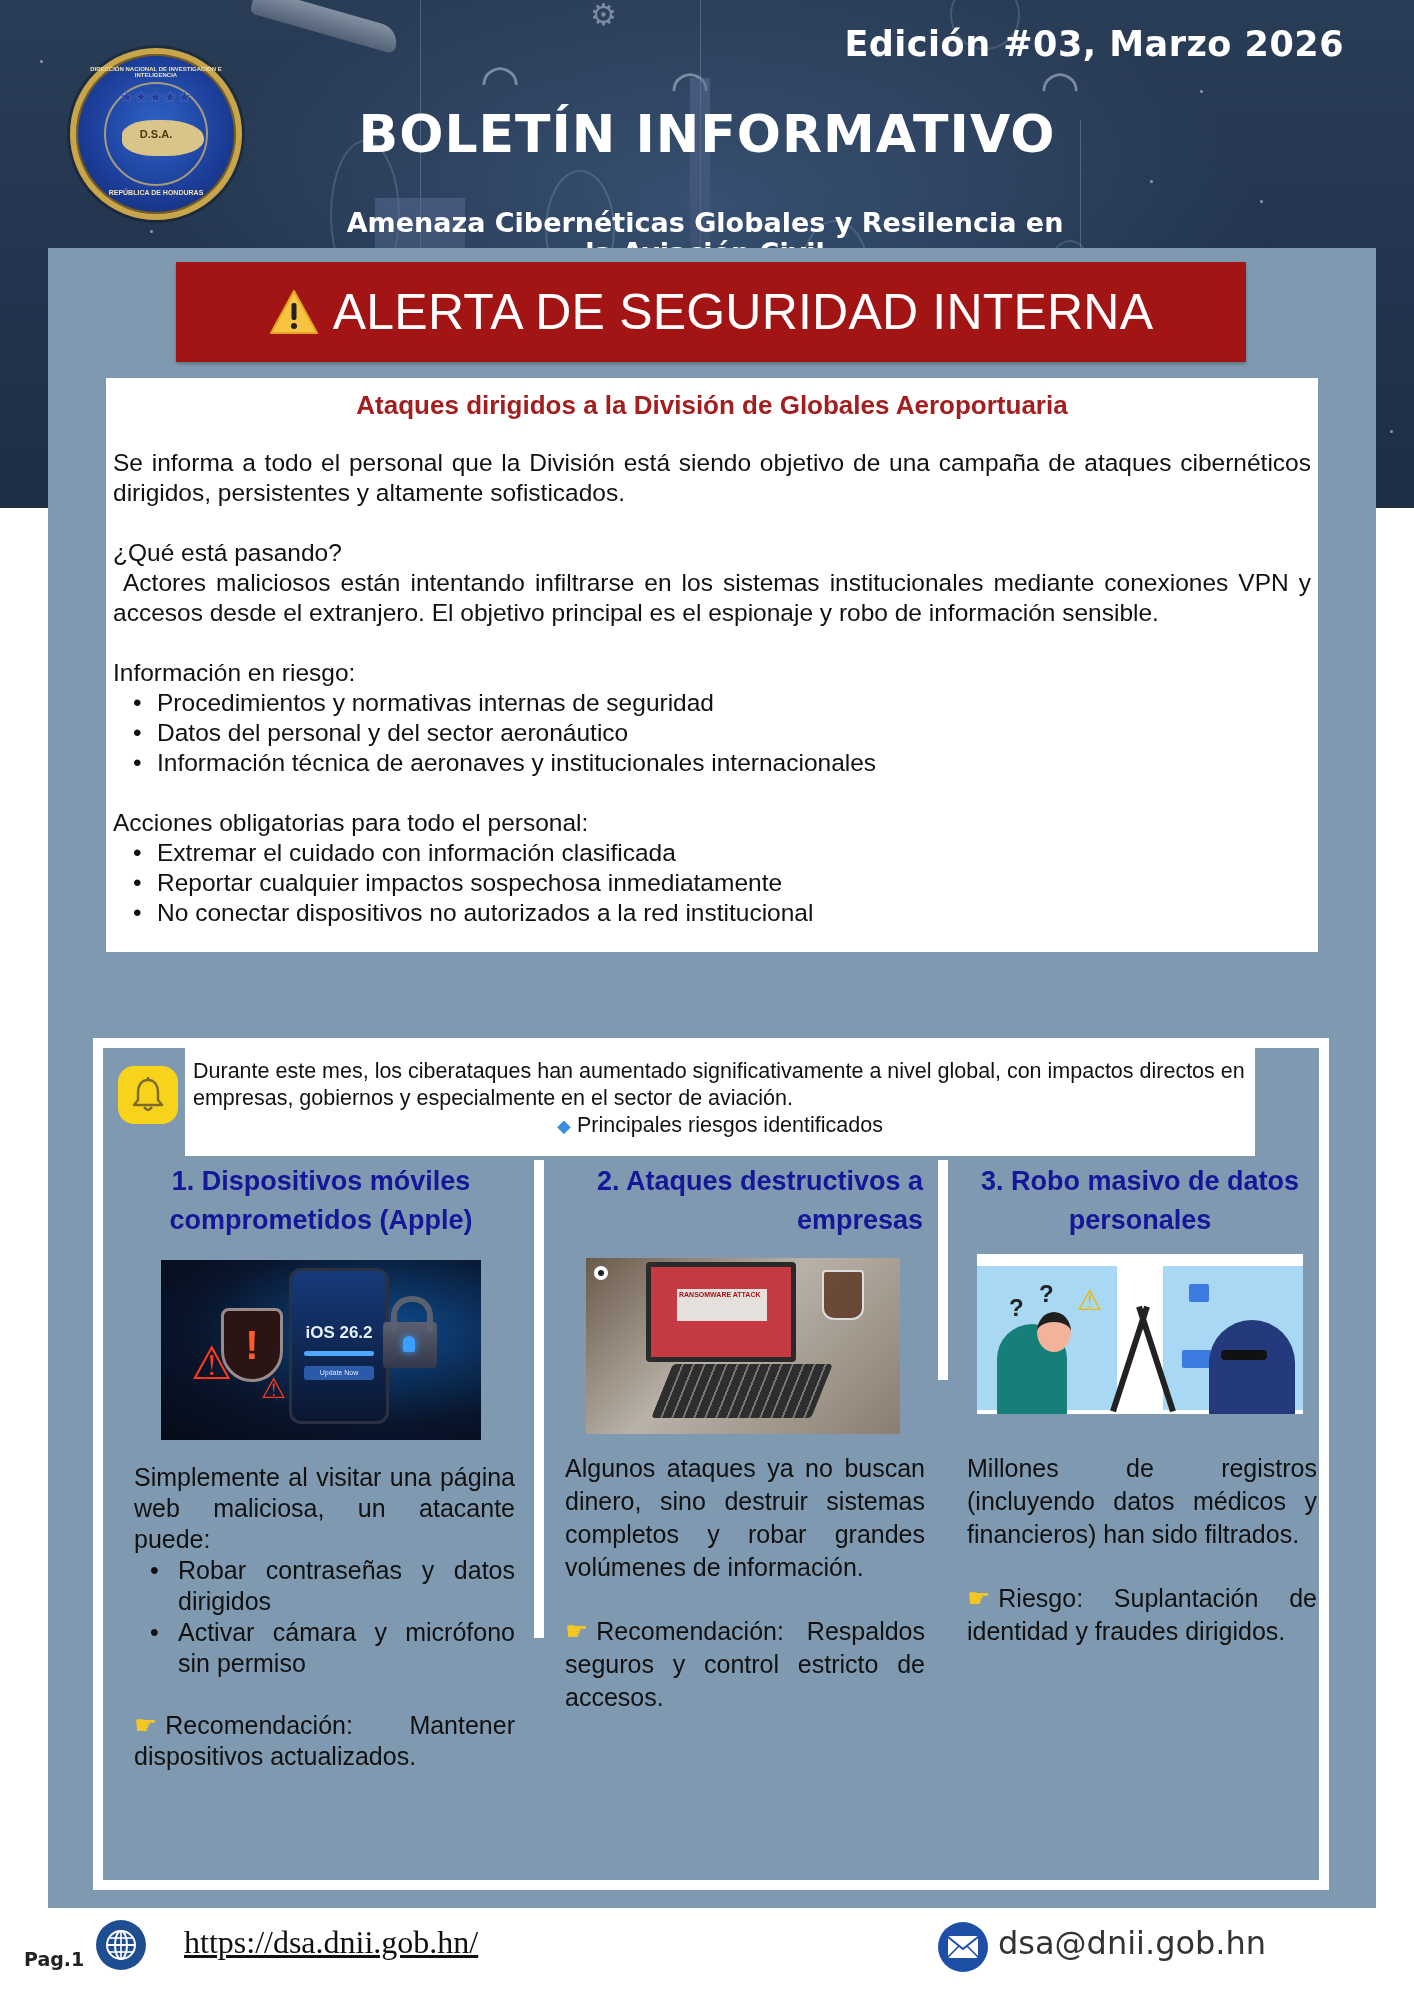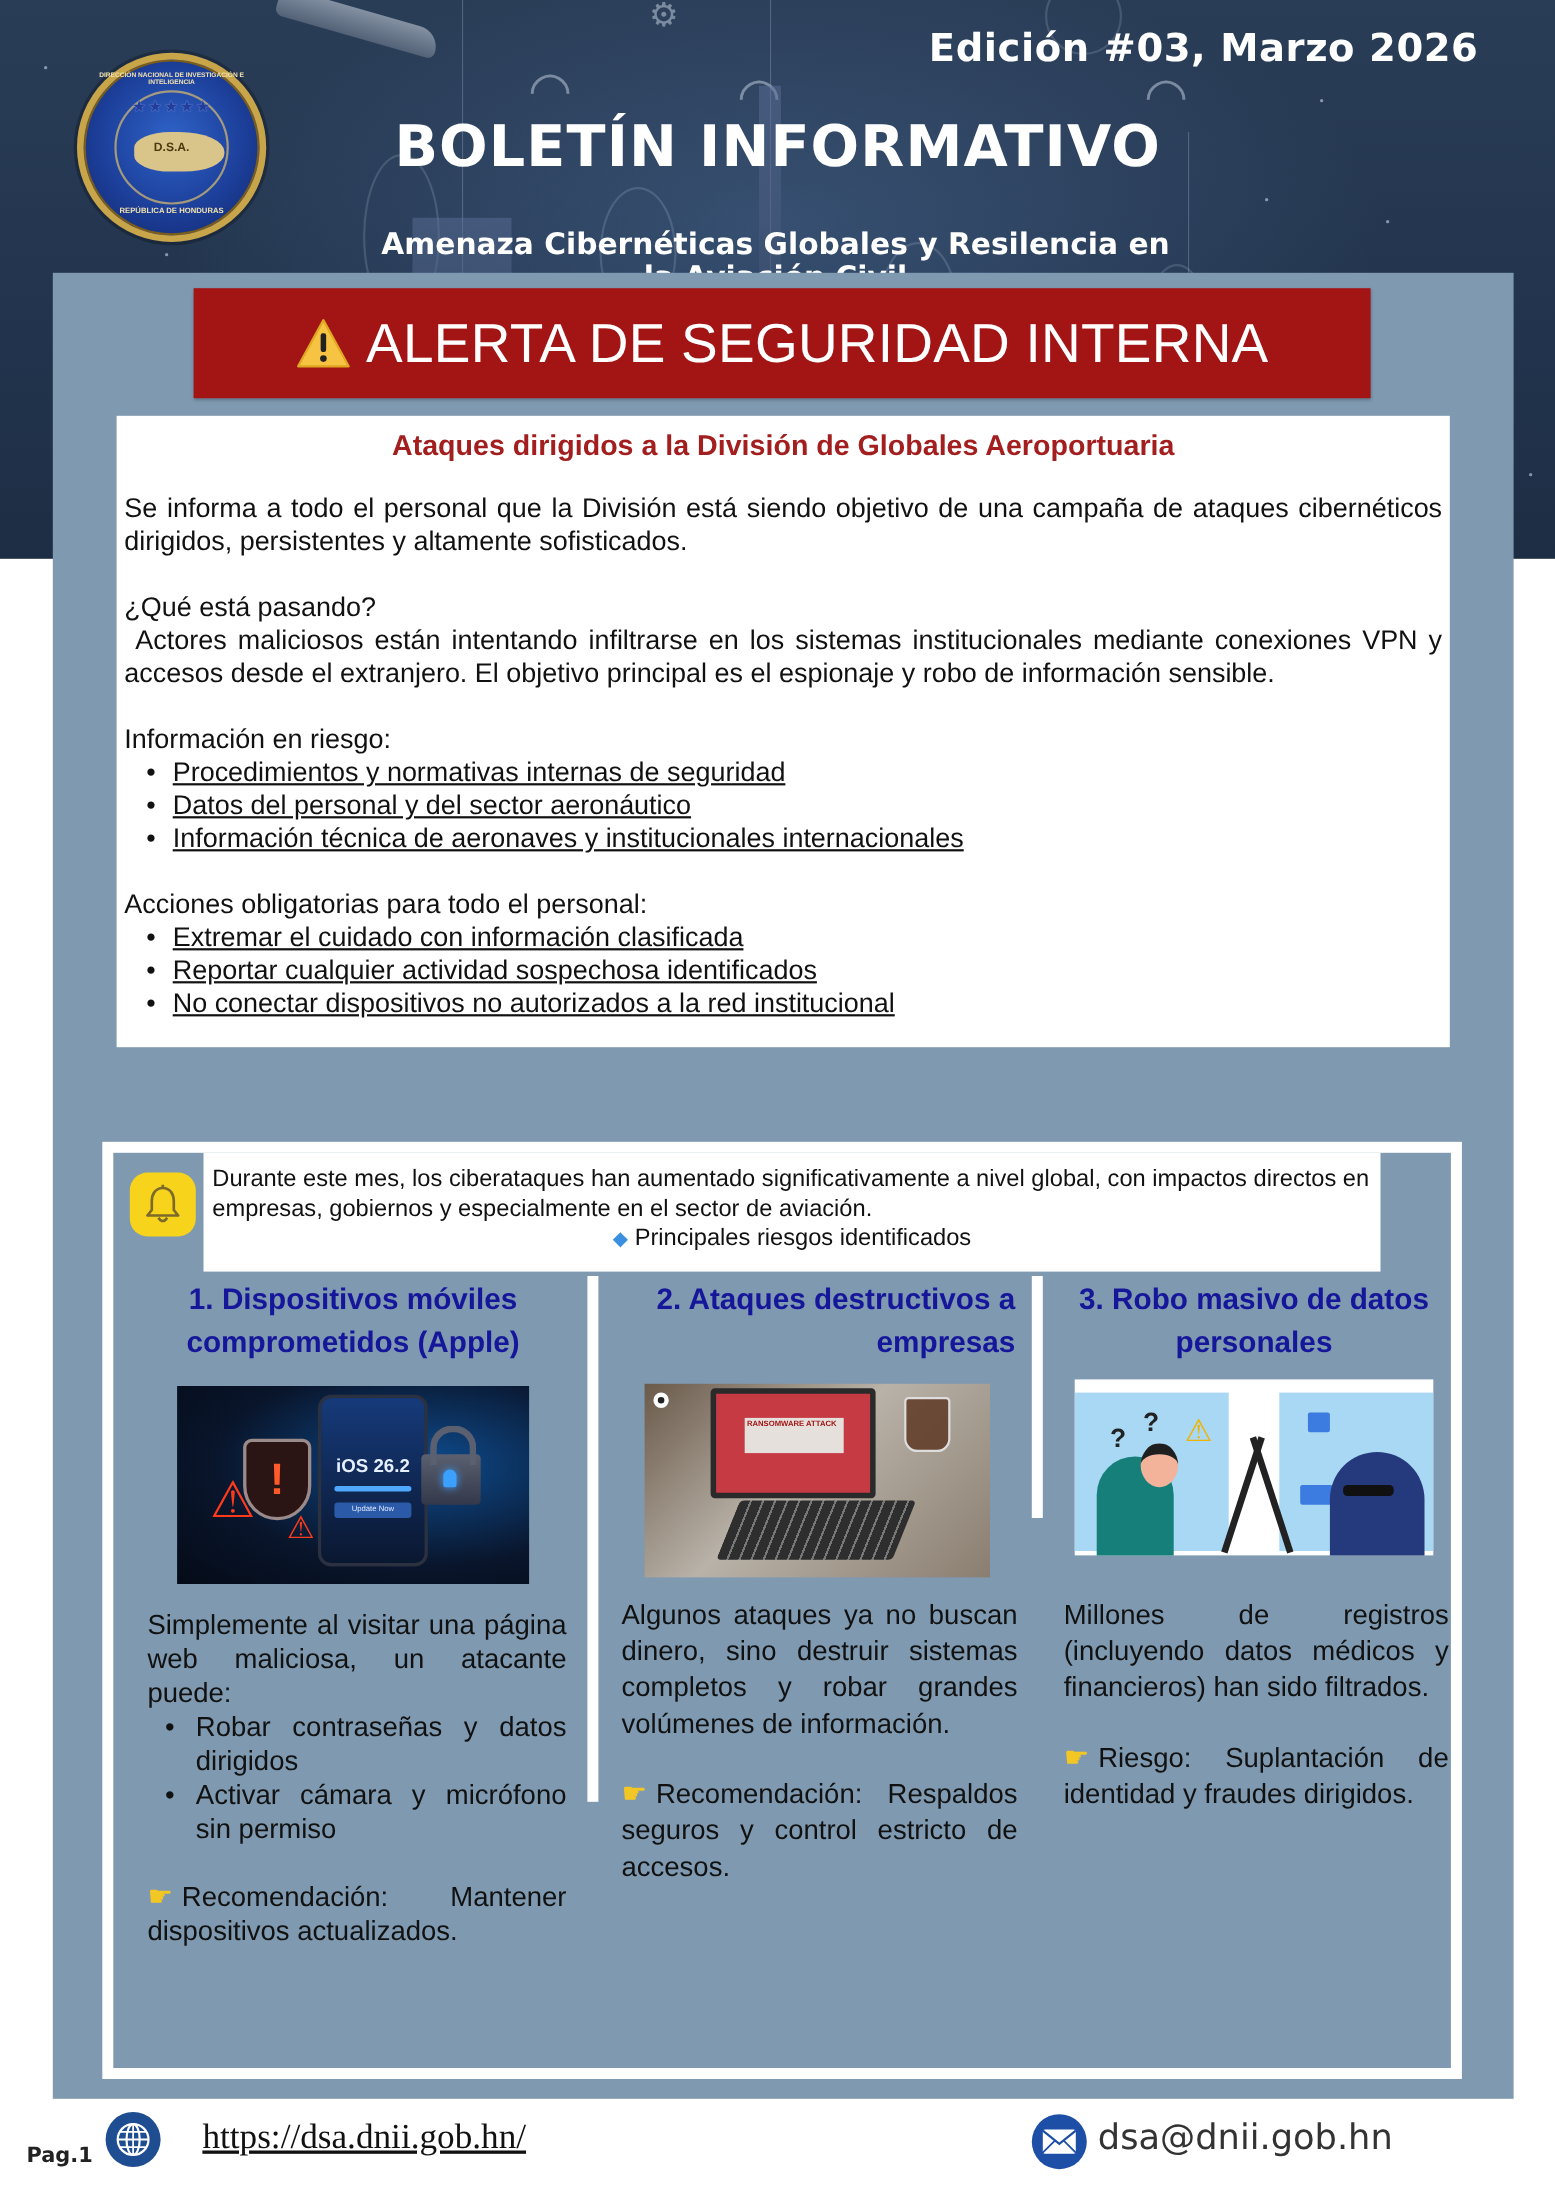--- a/index.html
+++ b/index.html
@@ -72,21 +72,21 @@
   .alert-banner .alert-text { color: #ffffff; font-size: 50px; letter-spacing: 0.2px; }
 
   .notice {
     position: absolute; left: 58px; top: 130px; width: 1212px; height: 574px;
     background: #ffffff; padding: 12px 7px 0 7px; font-size: 24.5px; line-height: 30px; color: #111;
   }
   .notice .notice-title { text-align: center; color: #a31e1e; font-weight: bold; font-size: 26px; margin-bottom: 28px; }
   .notice p { text-align: justify; }
   .notice .gap { height: 30px; }
   .notice ul { list-style: none; padding-left: 20px; }
-  .notice li { position: relative; padding-left: 24px; text-decoration: underline; }
+  .notice li { position: relative; padding-left: 24px; }
   .notice li::before { content: "•"; position: absolute; left: 0; top: 0; }
 
   
   .risks-frame {
     position: absolute; left: 45px; top: 790px; width: 1236px; height: 852px;
     border: 10px solid #ffffff; background: #7e99b0;
   }
   .bell {
     position: absolute; left: 15px; top: 18px; width: 60px; height: 58px; border-radius: 16px;
     background: #f7d31b; display: flex; align-items: center; justify-content: center;
@@ -227,21 +227,21 @@
     <p>Información en riesgo:</p>
     <ul>
       <li>Procedimientos y normativas internas de seguridad</li>
       <li>Datos del personal y del sector aeronáutico</li>
       <li>Información técnica de aeronaves y institucionales internacionales</li>
     </ul>
     <div class="gap"></div>
     <p>Acciones obligatorias para todo el personal:</p>
     <ul>
       <li>Extremar el cuidado con información clasificada</li>
-      <li>Reportar cualquier actividad sospechosa identificados</li>
+      <li>Reportar cualquier impactos sospechosa inmediatamente</li>
       <li>No conectar dispositivos no autorizados a la red institucional</li>
     </ul>
   </div>
 
   <div class="risks-frame">
 
     <div class="bell">
       <svg viewBox="0 0 34 38">
         <path d="M17 4 C10 4 7 10 7 16 L7 24 L3 29 L31 29 L27 24 L27 16 C27 10 24 4 17 4 Z" fill="none" stroke="#7b6a2a" stroke-width="2.4" stroke-linejoin="round"></path>
         <path d="M13 31 Q17 37 21 31" fill="none" stroke="#7b6a2a" stroke-width="2.4"></path>

